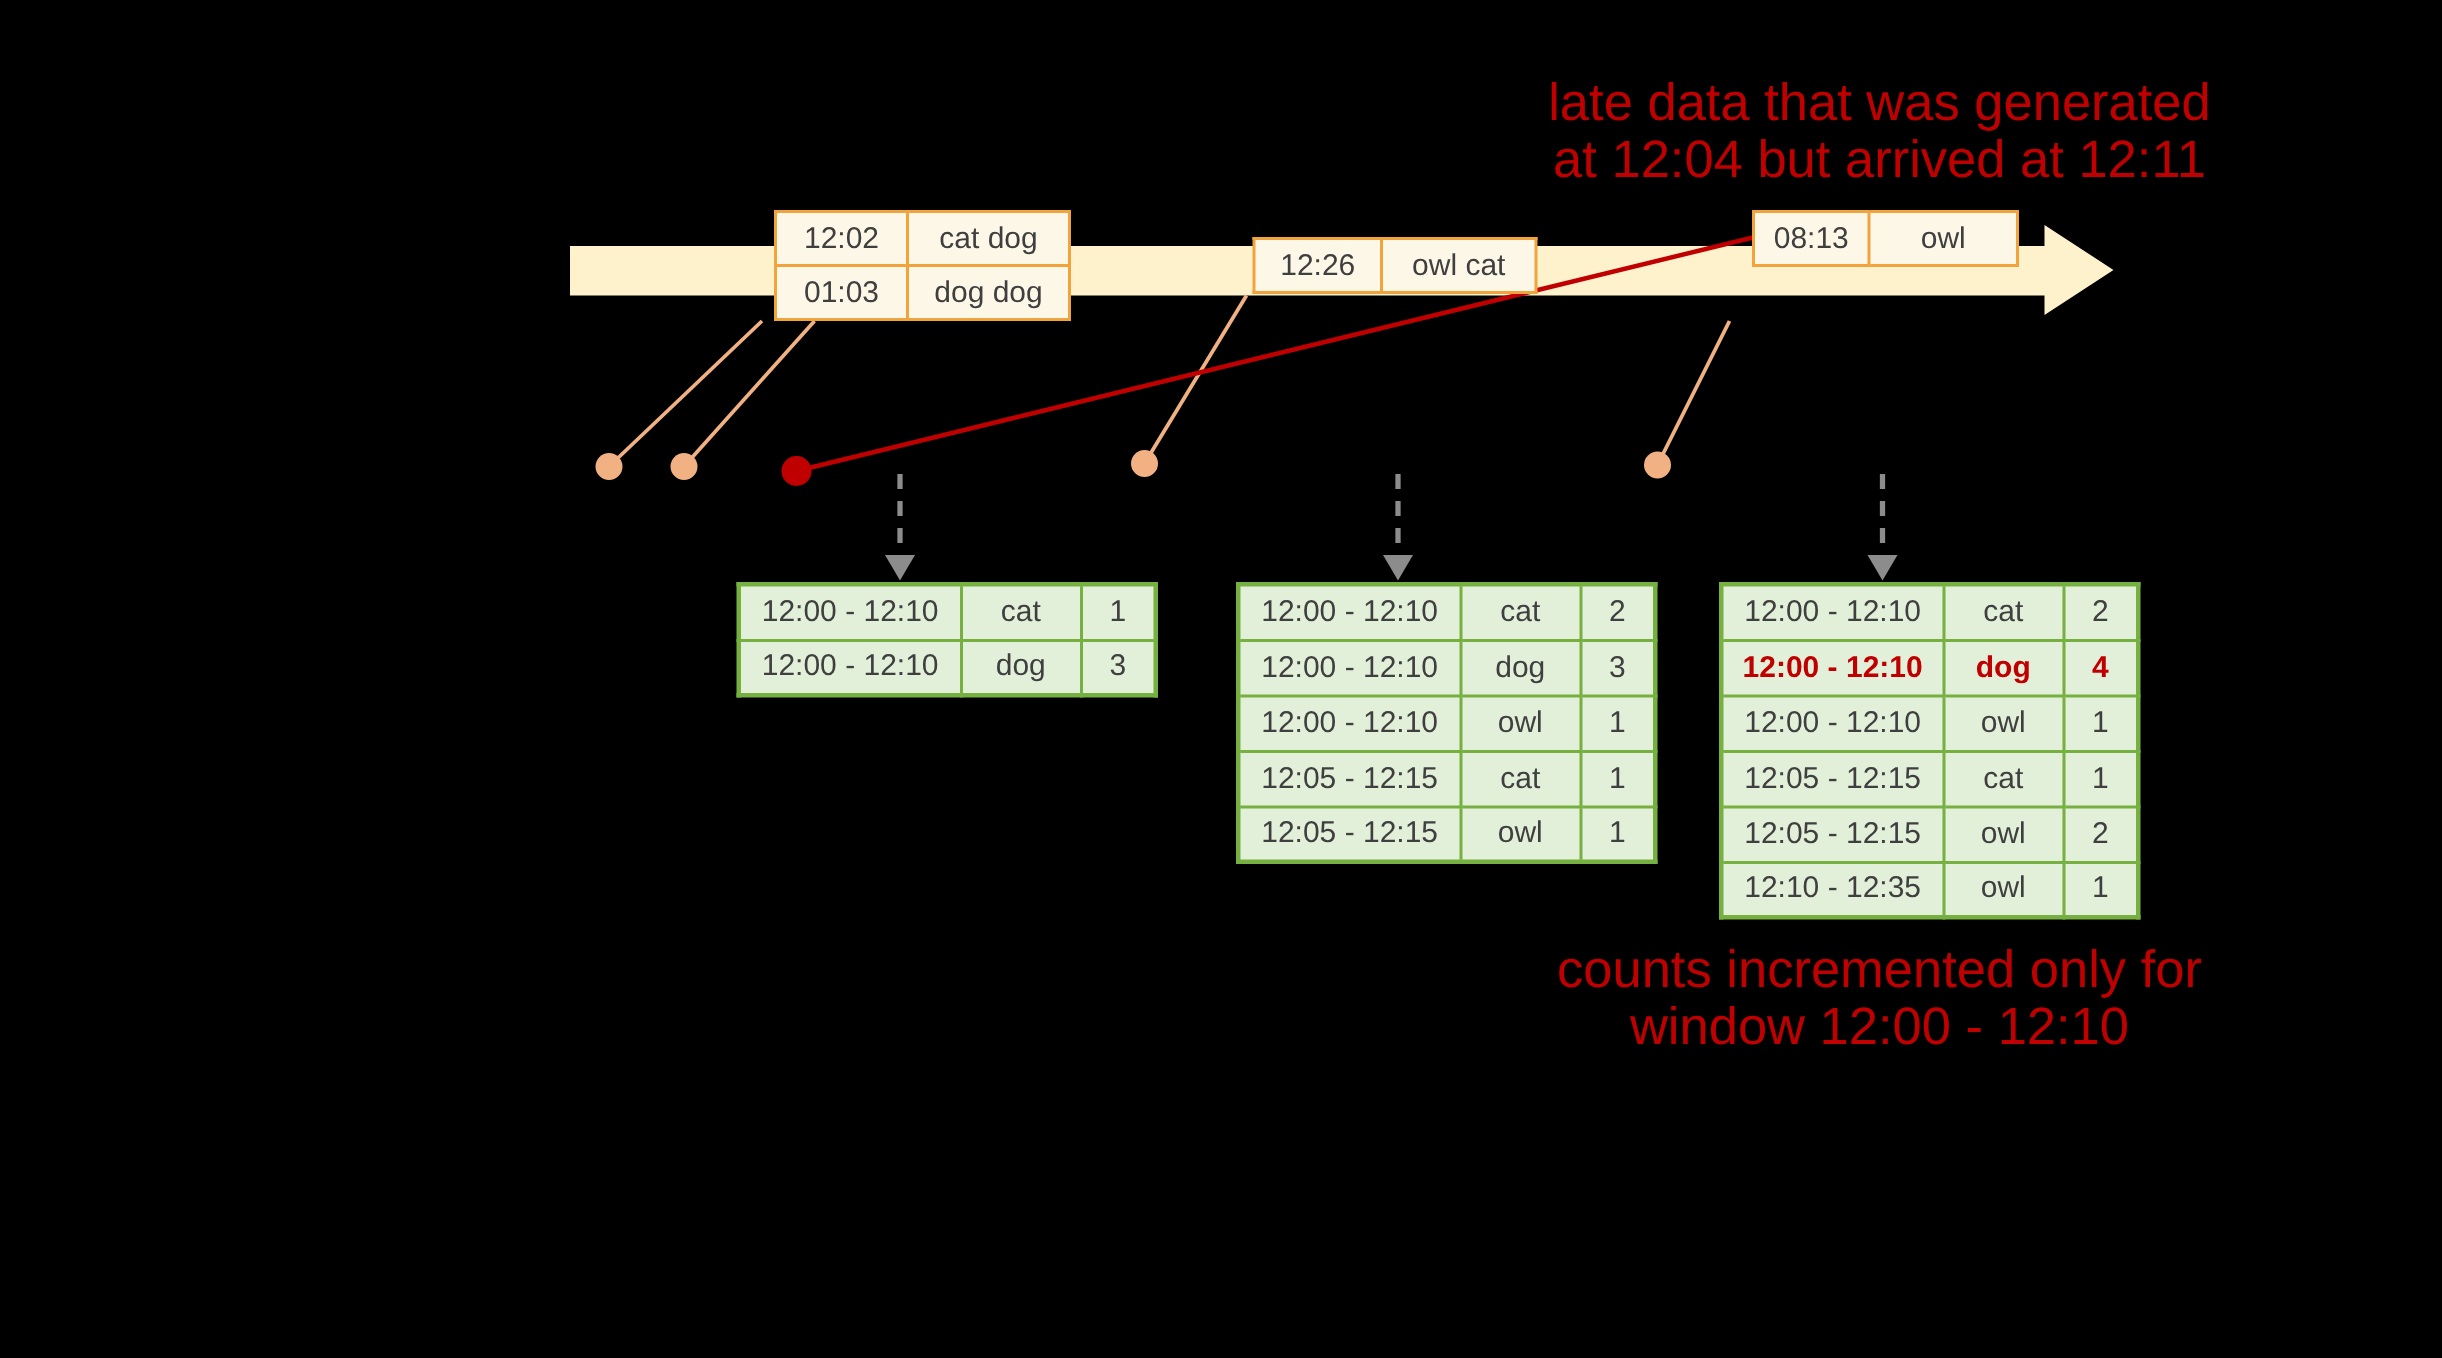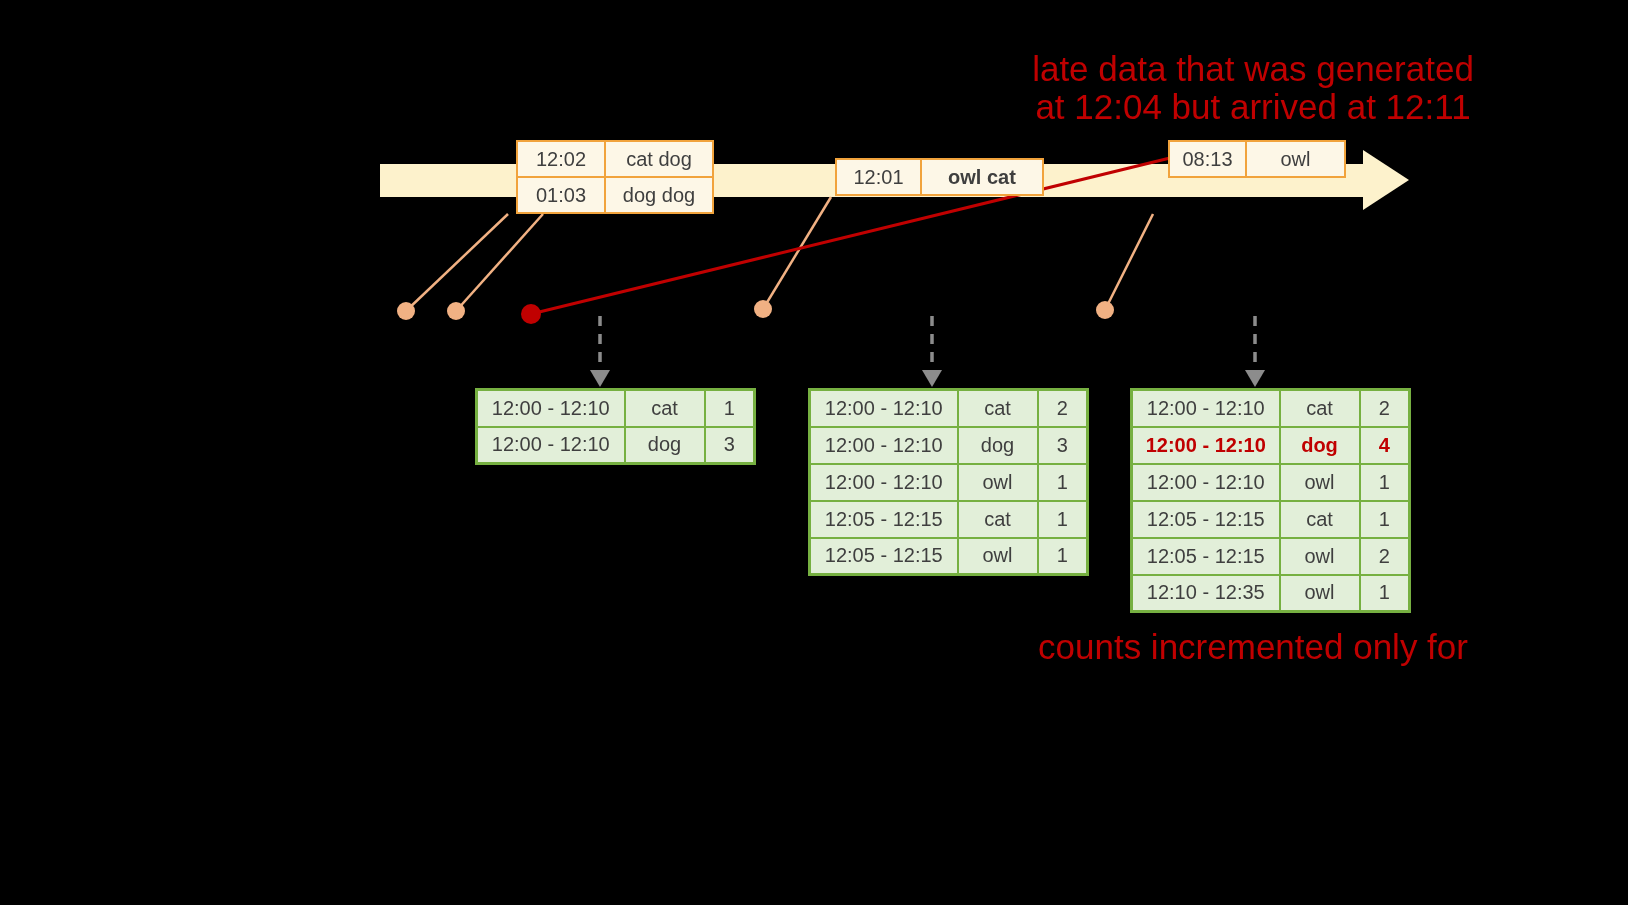--- a/index.html
+++ b/index.html
@@ -40,29 +40,29 @@
 
   .event-box td {
     border:2px solid var(--event-border,#f1a33c);
     background:var(--event-fill,#fdf7e7);
     color:var(--text-dark,#3f3f3f);
     font-size:20px; text-align:center; height:36px; padding:0 6px;
   }
   .event-box td.t  { width:88px; }
   .event-box td.w  { width:108px; }
   .event-box.small td.t { width:85px; }
-  .event-box.small td.w { width:122px;font-weight:bold; }
+  .event-box.small td.w { width:103px; }
   .event-box.right td.t { width:77px; }
   .event-box.right td.w { width:99px; }
   td.late {
     background:var(--late-event-fill,#fbe8d5);
     color:var(--accent-red,#c00000); font-weight:bold;
   }
 
-  .result-table { border:3px solid var(--table-border,#76b041); }
+  .result-table { border:3px solid var(--table-border,#76b041);margin-left:16px; }
   .result-table td {
     border:2px solid var(--table-border,#76b041);
     background:var(--table-fill,#e2efd9);
     color:var(--text-dark,#3f3f3f);
     font-size:20px; text-align:center; height:37px; padding:0 4px;
   }
   .result-table td.win  { width:148px; }
   .result-table td.word { width:80px; }
   .result-table td.cnt  { width:50px; }
   tr.late-row td { color:var(--accent-red,#c00000); font-weight:bold; }
@@ -110,21 +110,21 @@
     <tr>
       <td class="t">01:03</td>
       <td class="w">dog dog</td>
     </tr>
   </tbody>
     </table>
 
   <table class="event-box small" style="left:835px; top:158px;">
     <tbody>
         <tr>
-      <td class="t">12:01</td>
+      <td class="t">12:26</td>
       <td class="w">owl cat</td>
     </tr>
   </tbody>
     </table>
 
   <table class="event-box right" style="left:1168px; top:140px;">
     <tbody>
     <tr>
       <td class="t">08:13</td>
       <td class="w">owl</td>
@@ -207,15 +207,16 @@
     <tr>
       <td class="win">12:10 - 12:35</td>
       <td class="word">owl</td>
       <td class="cnt">1</td>
     </tr>
   </tbody>
     </table>
 
   <div class="annotation bottom">
     <div>counts incremented only for</div>
+    <div>window 12:00 - 12:10</div>
   </div>
 
 </div>
 
 </body></html>

